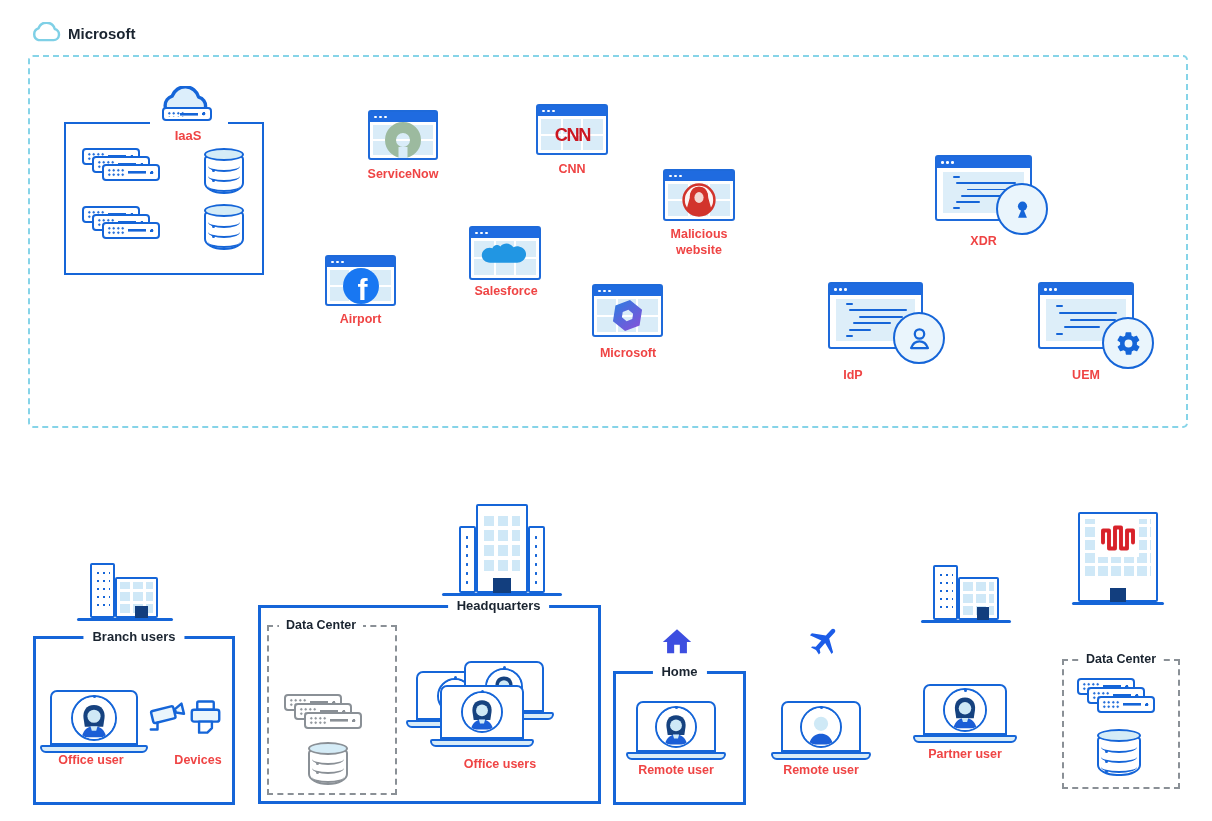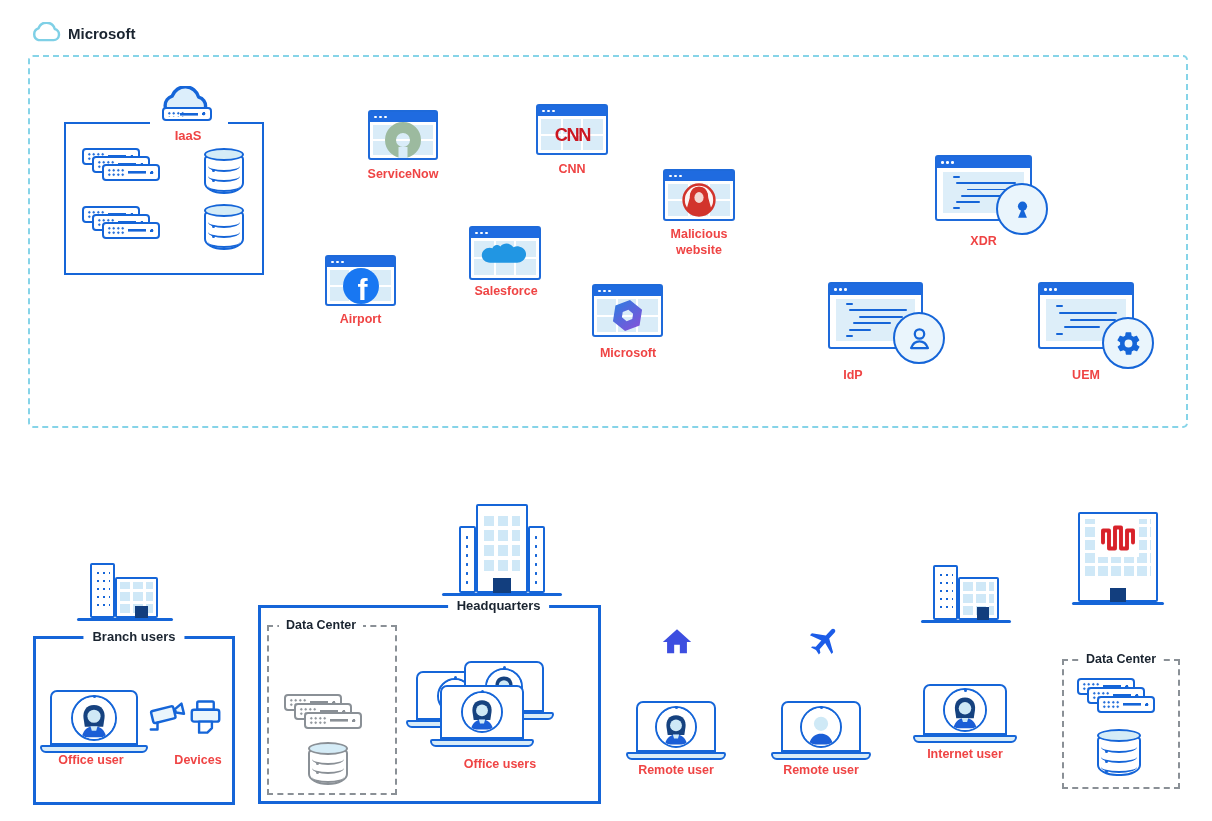--- a/index.html
+++ b/index.html
@@ -425,20 +425,23 @@
     </div>
     <div class="lbase"></div>
   </div>
   <div class="applabel" style="left:420px;top:757px;width:160px">Office users</div>
 
   <div class="abs" style="left:660px;top:625px">
     <svg viewBox="0 0 24 24" width="34" height="34">
         <path fill="#3d4ee0" d="M12 3 2 12h3v8h5v-6h4v6h5v-8h3z"></path>
       </svg>
   </div>
+  <div class="zone" style="left:613px;top:671px;width:127px;height:128px">
+    <span class="zlabel">Home</span>
+  </div>
   <div class="laptop" style="left:636px;top:701px;width:80px;height:59px">
     <div class="lscreen">
         <i class="lcam"></i>
       <div class="avatar" style="width:42px;height:42px">
         <svg viewBox="0 0 48 48">
             <circle cx="24" cy="24" r="24" fill="#fff"></circle>
             <path d="M24 9c-9 0-13 7-12 15l1.5 10h21L36 24c1-8-3-15-12-15z" fill="#16427f"></path>
             <circle cx="24" cy="22" r="7.5" fill="#cfe9f6"></circle>
             <path d="M10 46c2-9.5 8-12.5 14-12.5s12 3 14 12.5z" fill="#1b5ed6"></path>
             <path d="M20 33.5h8l-1.5 5h-5z" fill="#cfe9f6"></path>
@@ -483,21 +486,21 @@
             <circle cx="24" cy="24" r="24" fill="#fff"></circle>
             <path d="M24 9c-9 0-13 7-12 15l1.5 10h21L36 24c1-8-3-15-12-15z" fill="#16427f"></path>
             <circle cx="24" cy="22" r="7.5" fill="#cfe9f6"></circle>
             <path d="M10 46c2-9.5 8-12.5 14-12.5s12 3 14 12.5z" fill="#1b5ed6"></path>
             <path d="M20 33.5h8l-1.5 5h-5z" fill="#cfe9f6"></path>
           </svg>
       </div>
     </div>
     <div class="lbase"></div>
   </div>
-  <div class="applabel" style="left:913px;top:747px;width:104px">Internet user</div>
+  <div class="applabel" style="left:913px;top:747px;width:104px">Partner user</div>
 
   <div class="bldg" style="left:1072px;top:512px;width:92px;height:93px">
     <i class="eq-core" style="left:6px;top:0;width:80px;height:90px"></i>
     <div class="eq-logo" style="left:25px;top:7px;width:42px;height:38px">
       <svg viewBox="0 0 24 20" width="38" height="30">
         <polyline points="2,13 2,5 6,5 6,17 10,17 10,3 14,3 14,17 18,17 18,5 22,5 22,13" fill="none" stroke="#d8222a" stroke-width="2.6" stroke-linecap="round" stroke-linejoin="round"></polyline>
       </svg>
     </div>
     <i class="bdoor" style="left:38px;top:76px;width:16px;height:14px"></i>
     <i class="bg-ground"></i>

